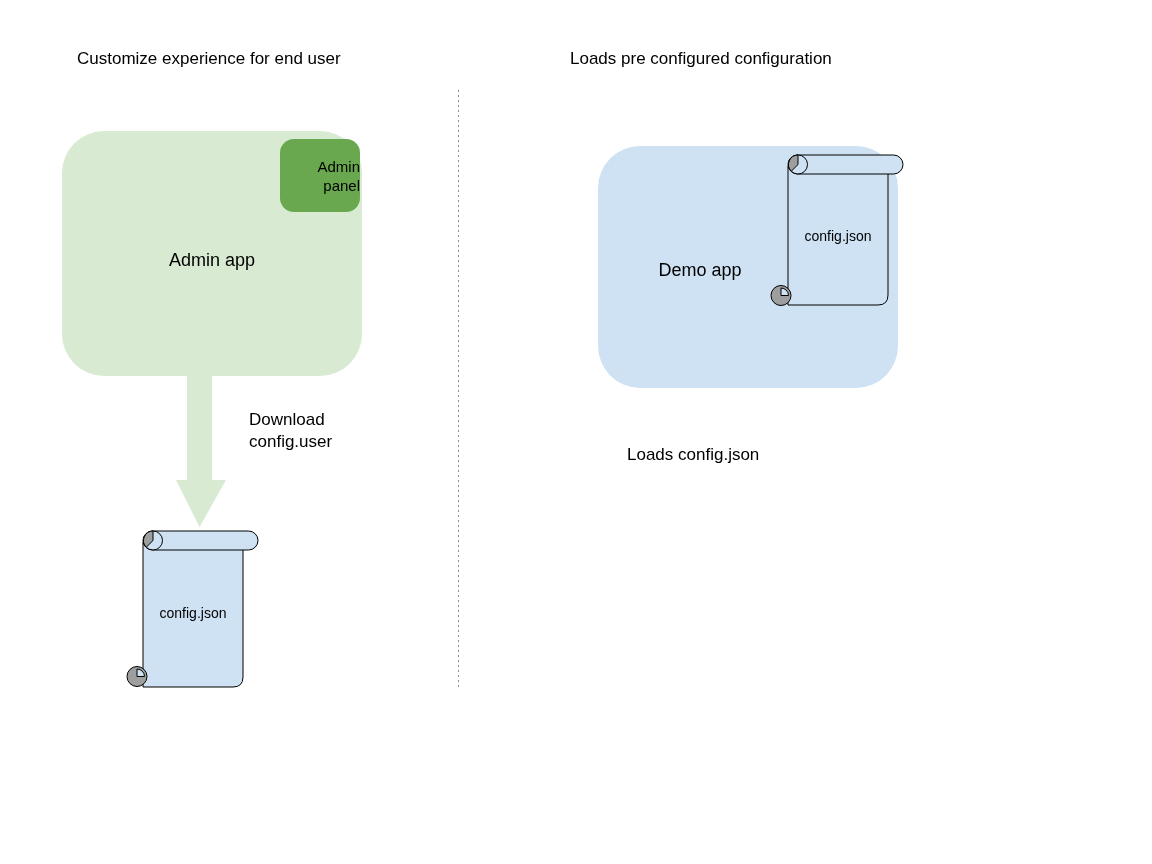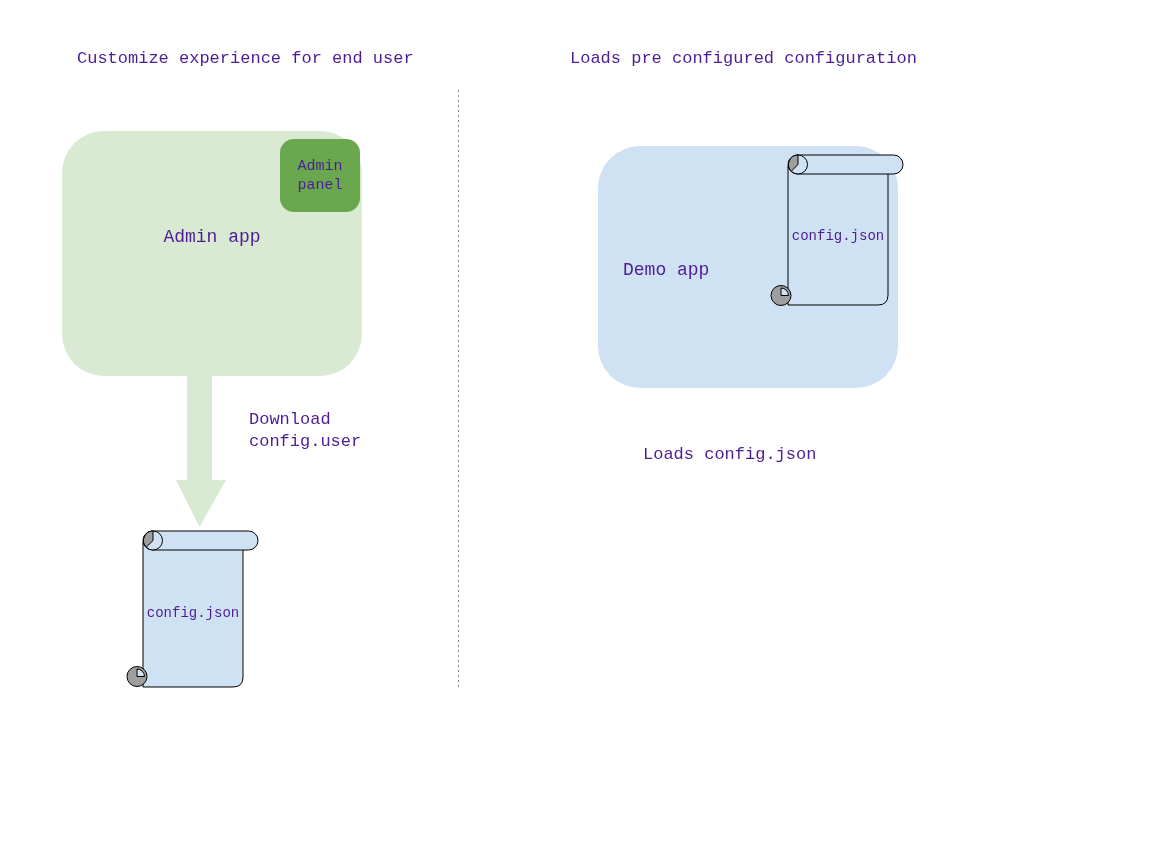--- a/index.html
+++ b/index.html
@@ -1,22 +1,22 @@
 <!DOCTYPE html>
 <html><head>
 <meta charset="utf-8">
 <style>
   html, body { margin: 0; padding: 0; background: #ffffff; }
   .canvas {
     position: relative;
     width: 960px;
     height: 864px;
     background: #ffffff;
-    font-family: Liberation Mono, monospace;
-    color: #4c1d95;
+    font-family: Liberation Sans, sans-serif;
+    color: #000000;
     overflow: hidden;
   }
   .abs { position: absolute; }
 
   .col-title { font-size: 17px; line-height: 20px; white-space: nowrap; }
   .left-title  { left: 77px;  top: 49px; }
   .right-title { left: 570px; top: 49px; }
 
   .divider {
     left: 458px; top: 90px;
@@ -29,57 +29,57 @@
     width: 300px; height: 245px;
     border-radius: 42px;
     background: #d9ead3;
   }
   .admin-panel {
     left: 280px; top: 139px;
     width: 80px; height: 73px;
     border-radius: 14px;
     background: #6aa84f;
     display: flex; align-items: center; justify-content: center;
-    text-align: center;
+    text-align: right;
     font-size: 15px; line-height: 19px;
   }
   .admin-app-label {
-    left: 152px; top: 227px; width: 120px;
+    left: 152px; top: 250px; width: 120px;
     text-align: center; font-size: 18px; line-height: 21px;
   }
 
   .down-arrow-svg { left: 170px; top: 376px; width: 60px; height: 153px; }
 
   .download-label {
     left: 249px; top: 409px;
     font-size: 17px; line-height: 22px;
     white-space: pre-line;
   }
 
   .demo-app {
     left: 598px; top: 146px;
     width: 300px; height: 242px;
     border-radius: 42px;
     background: #cfe2f3;
   }
   .demo-app-label {
-    left: 623px; top: 260px; width: 120px;
-    font-size: 18px; line-height: 21px;
+    left: 640px; top: 260px; width: 120px;
+    text-align: center; font-size: 18px; line-height: 21px;
   }
 
   .scroll-left-svg  { left: 124px; top: 529px; width: 140px; height: 162px; }
   .scroll-right-svg { left: 769px; top: 153px; width: 140px; height: 158px; }
   .scroll-shape path, .scroll-shape rect, .scroll-shape circle { stroke: #000000; stroke-width: 1px; }
   .no-stroke { stroke: none !important; }
 
   .scroll-label { width: 120px; text-align: center; font-size: 14px; line-height: 17px; }
   .scroll-left-label  { left: 133px; top: 605px; }
   .scroll-right-label { left: 778px; top: 228px; }
 
-  .caption { left: 627px; top: 444px; font-size: 17px; line-height: 21px; white-space: nowrap; margin-left: 16px; }
+  .caption { left: 627px; top: 444px; font-size: 17px; line-height: 21px; white-space: nowrap; }
 </style>
 </head>
 <body>
 
 <div class="canvas">
 
   <div class="abs col-title left-title">Customize experience for end user</div>
 
   <div class="abs col-title right-title">Loads pre configured configuration</div>
 

